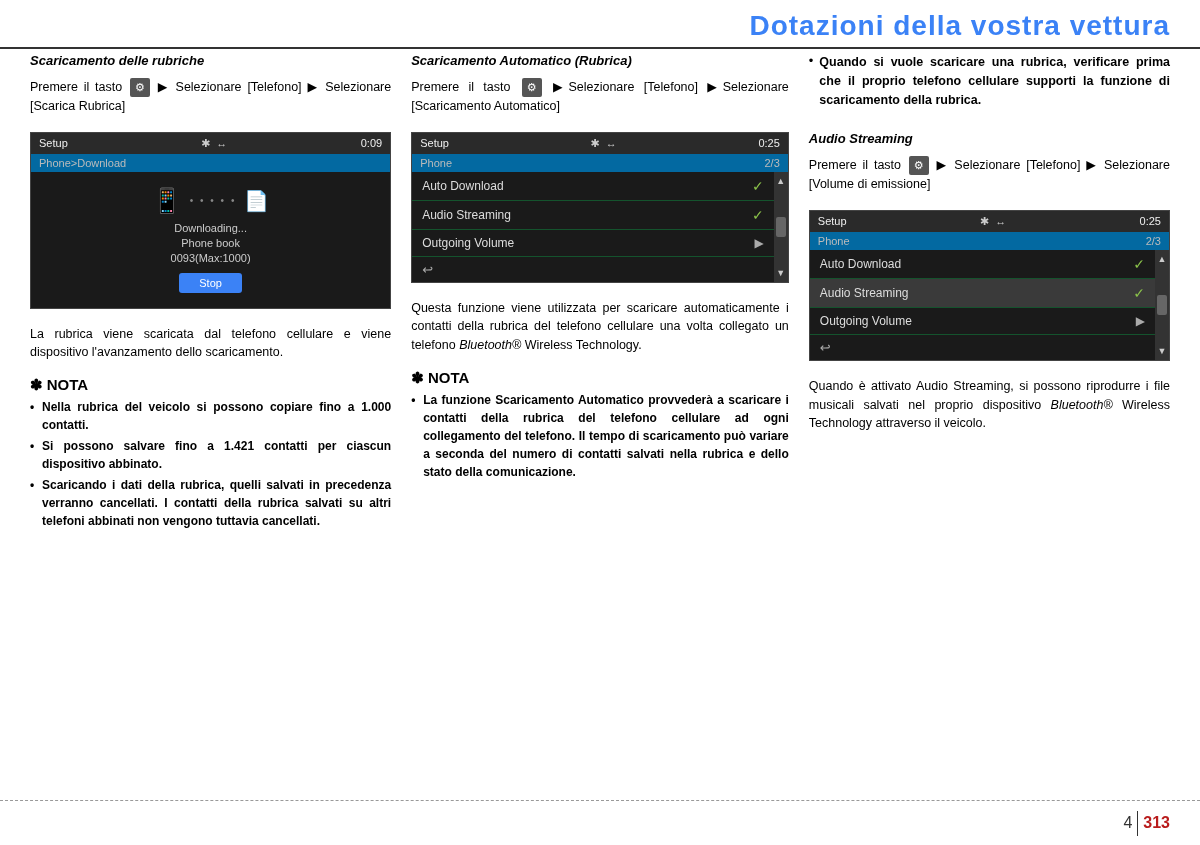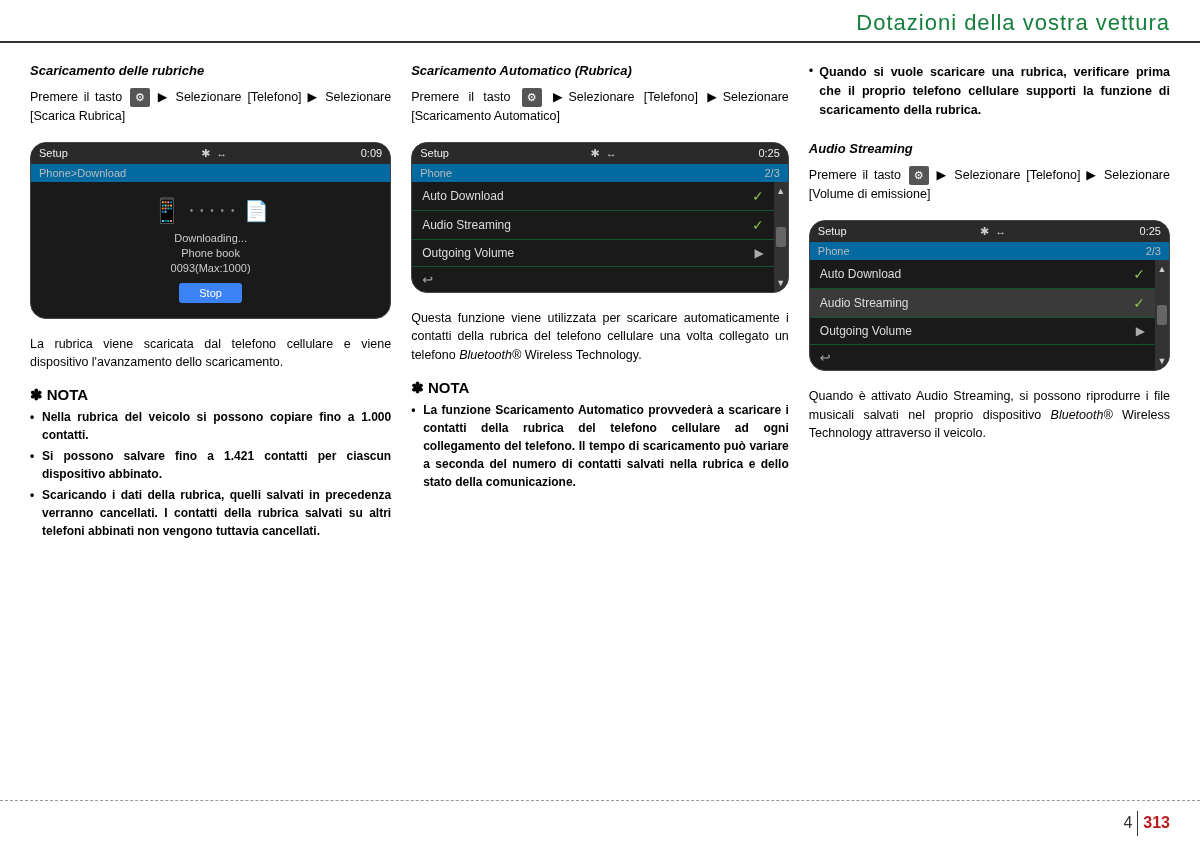--- a/index.html
+++ b/index.html
@@ -16,30 +16,30 @@
 
     
     .header {
       display: flex;
       justify-content: flex-end;
       align-items: center;
       padding: 10px 30px 5px 30px;
       border-bottom: 2px solid #333;
     }
     .header-title {
-      font-size: 22px;
-      font-weight: normal;
-      color: #15803d;
+      font-size: 28px;
+      font-weight: bold;
+      color: #3b82f6;
       letter-spacing: 1px;
     }
 
     
     .main-content {
       display: flex;
-      padding: 20px 30px 10px 30px;
+      padding: 4px 30px 10px 30px;
       gap: 20px;
       height: calc(845px - 75px - 50px);
     }
 
     
     .col {
       flex: 1;
       display: flex;
       flex-direction: column;
       gap: 8px;
@@ -74,21 +74,21 @@
       padding: 1px 5px;
       border-radius: 2px;
       margin: 0 2px;
     }
 
     
     .setup-screen {
       background: #1a1a1a;
       color: #fff;
       border: 1px solid #444;
-      border-radius: 16px;
+      border-radius: 0;
       width: 100%;
       margin: 8px 0;
       font-size: 11px;
       overflow: hidden;
     }
     .setup-header {
       display: flex;
       justify-content: space-between;
       align-items: center;
       background: #2a2a2a;

